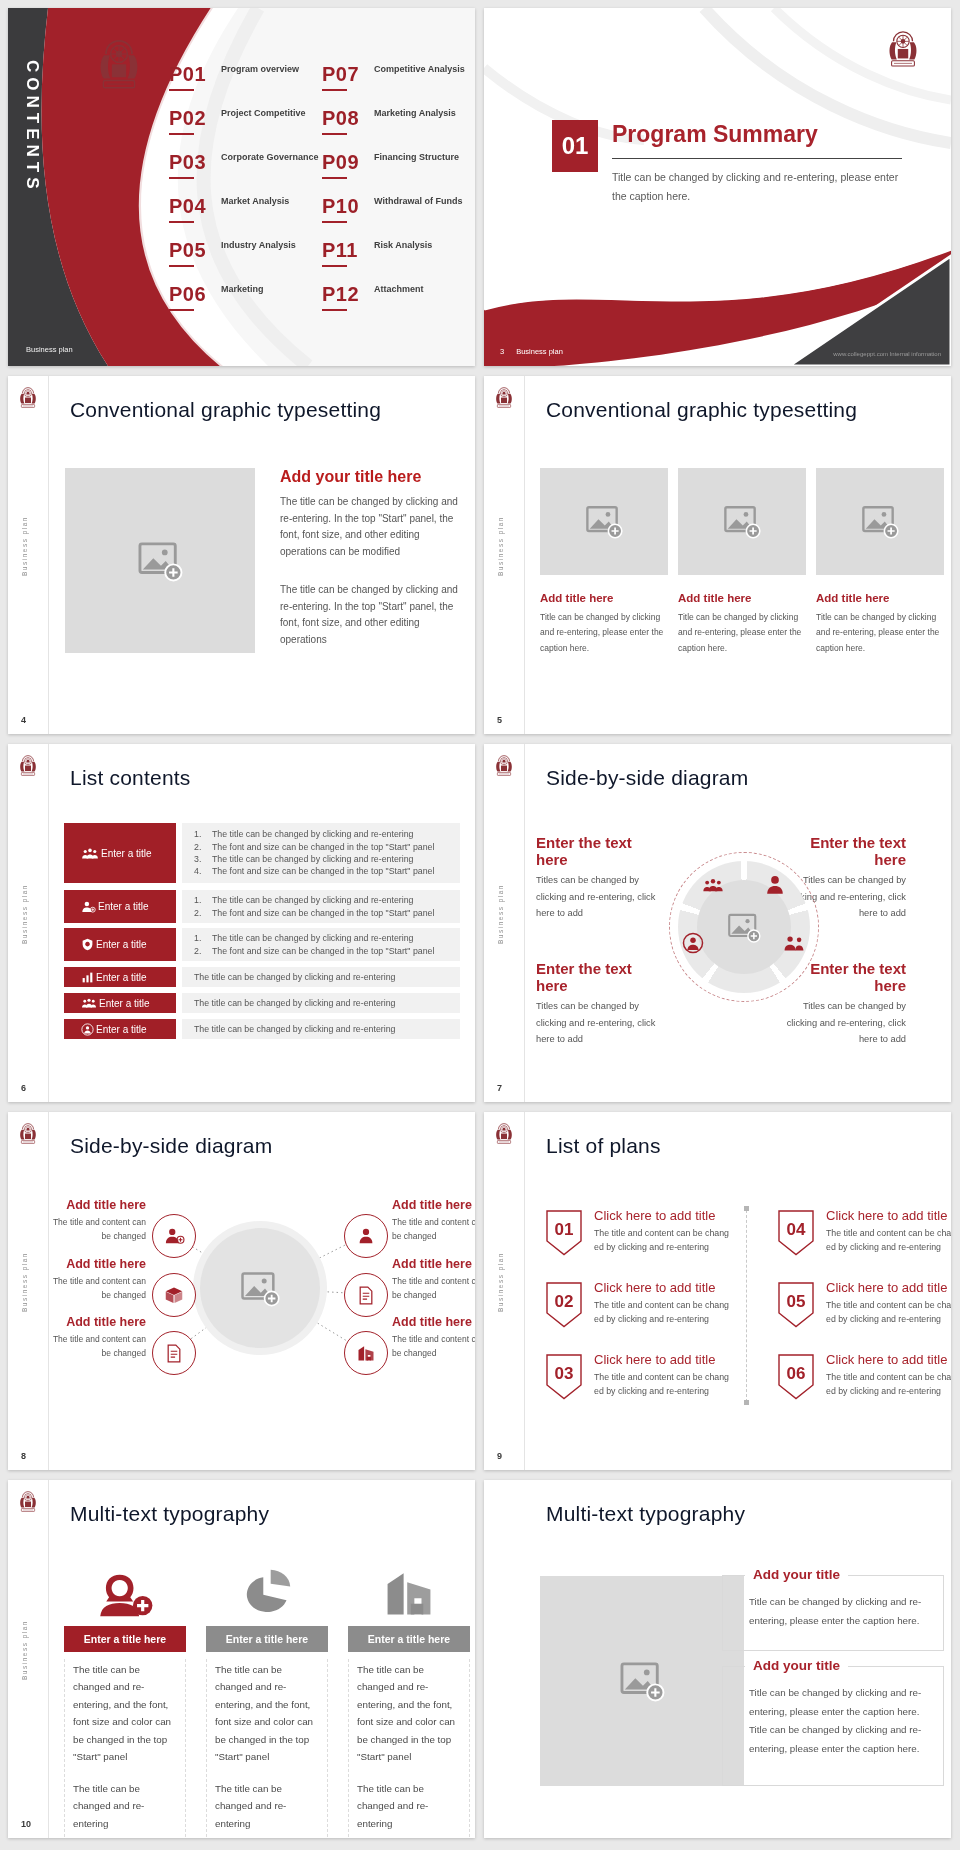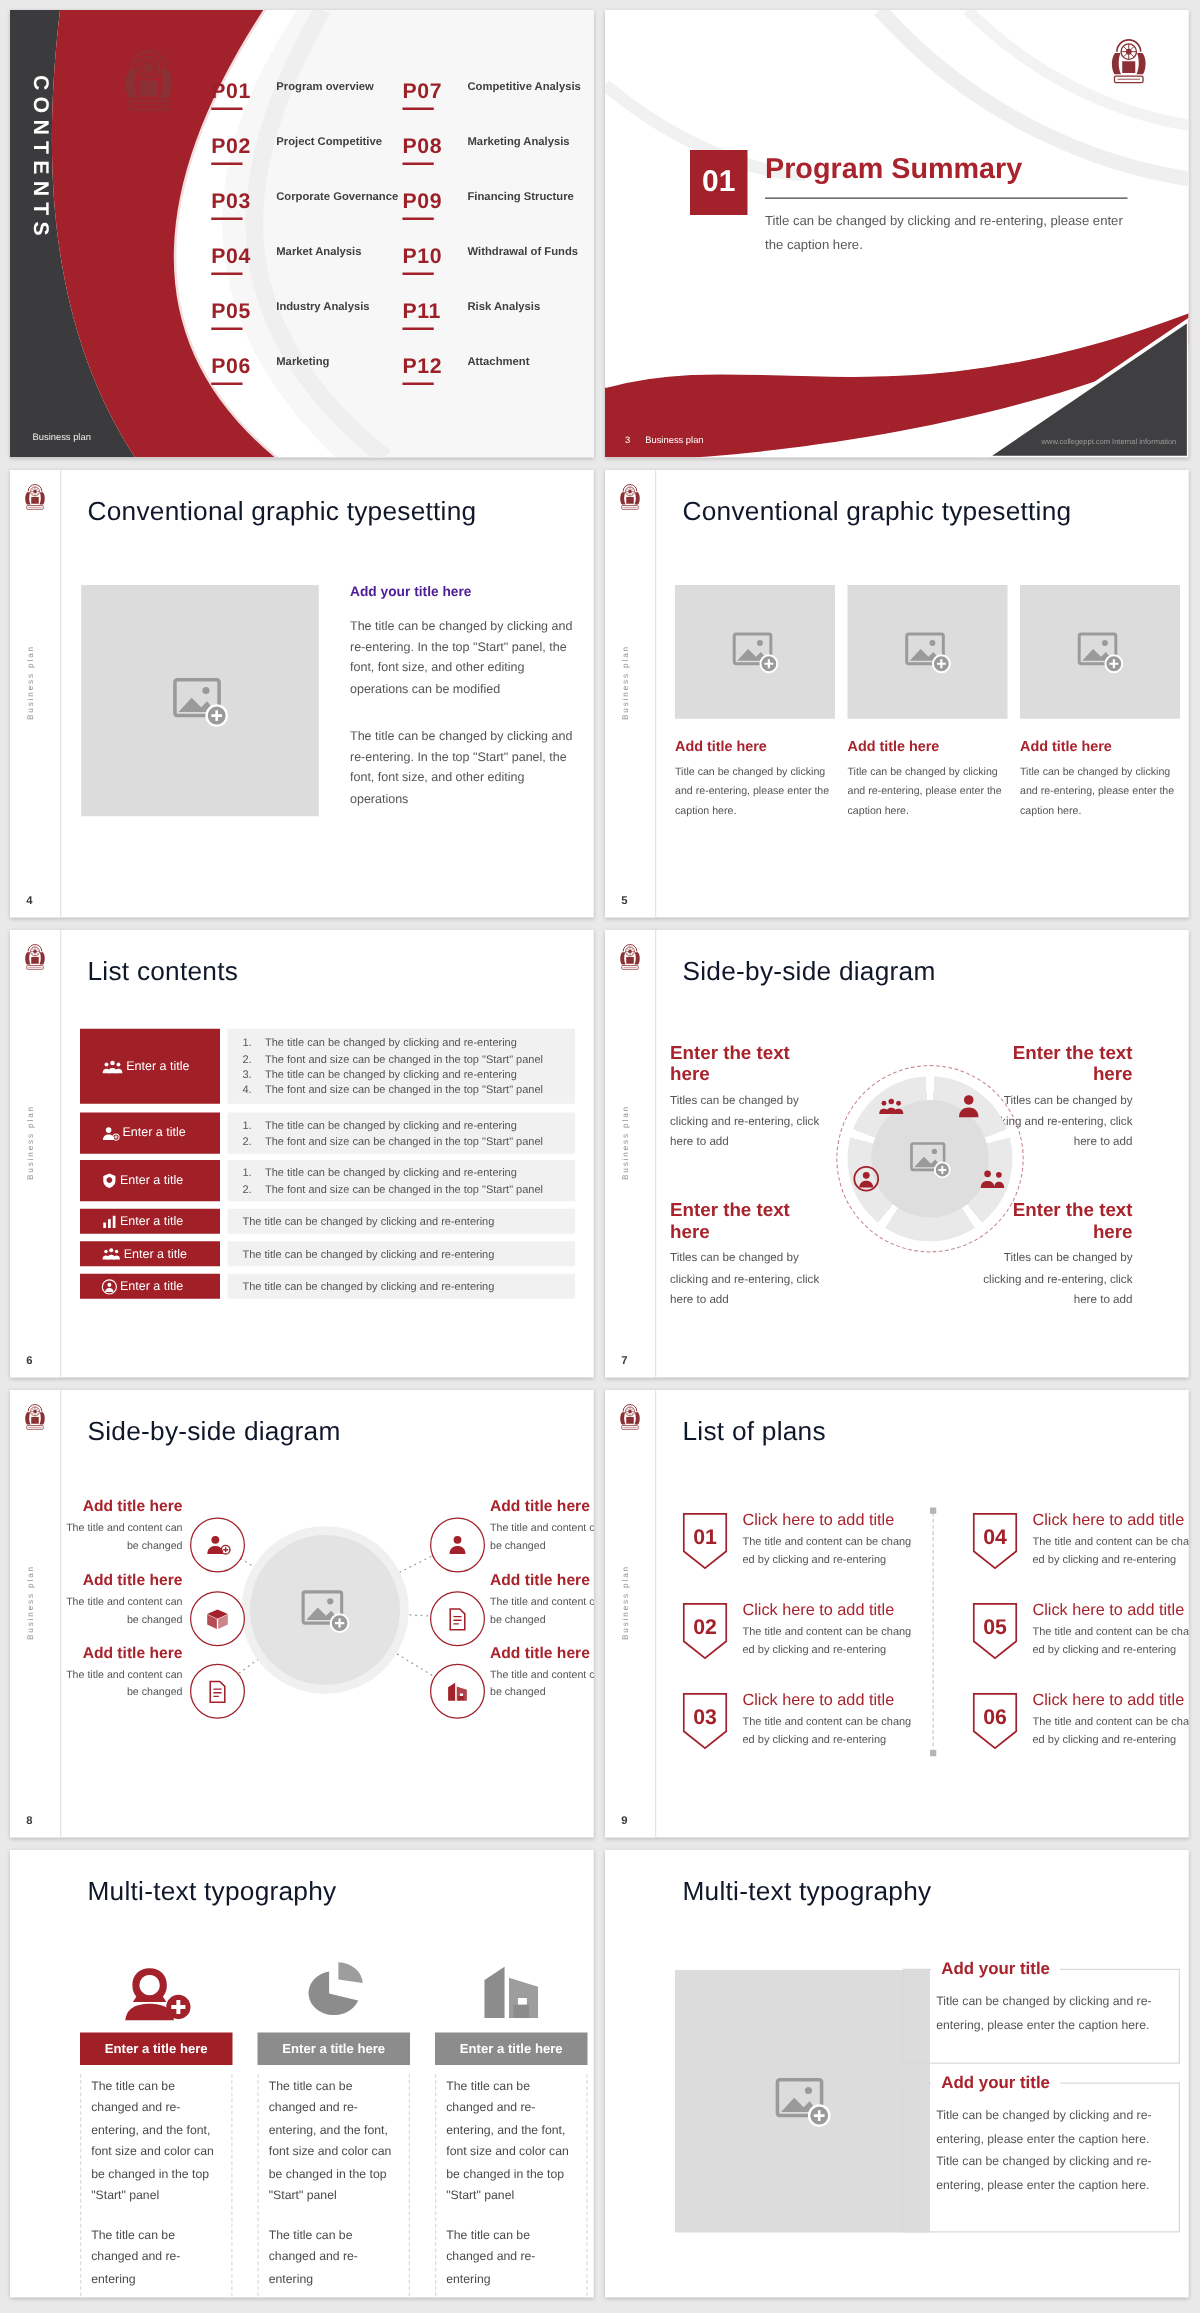--- a/index.html
+++ b/index.html
@@ -20,35 +20,35 @@
 
   
   .ph{background:#dcdcdc;display:flex;align-items:center;justify-content:center;}
   .ph svg{color:#9a9a9a;}
 
   
   .contents-vert{position:absolute;left:14px;top:52px;writing-mode:vertical-rl;font-size:17px;
                  font-weight:bold;color:#fff;letter-spacing:5px;}
   .s1-footer{position:absolute;left:18px;bottom:12px;font-size:7.5px;color:#f0f0f0;}
   .toc-item{position:absolute;width:150px;height:40px;}
-  .toc-num{font-size:17px;font-weight:bold;color:#9c2028;letter-spacing:.5px;}
+  .toc-num{font-size:20px;font-weight:bold;color:#9c2028;letter-spacing:.5px;}
   .toc-line{width:25px;height:2px;background:#a2212a;margin-top:3px;}
   .toc-label{position:absolute;left:52px;top:1px;width:108px;font-size:9px;font-weight:bold;color:#3f3f3f;}
 
   
   .s2-numbox{position:absolute;left:68px;top:112px;width:46px;height:52px;background:#a2212a;
              color:#fff;font-size:24px;font-weight:bold;display:flex;align-items:center;justify-content:center;}
   .s2-title{position:absolute;left:128px;top:113px;font-size:23px;font-weight:bold;color:#a8232c;}
   .s2-rule{position:absolute;left:128px;top:150px;width:290px;height:1px;background:#444;}
   .s2-cap{position:absolute;left:128px;top:160px;width:300px;font-size:10.5px;color:#595959;line-height:1.85;}
   .s2-footer{position:absolute;left:16px;bottom:10px;color:#fff;font-size:7.5px;display:flex;gap:12px;}
   .s2-frt{position:absolute;right:10px;bottom:9px;font-size:6px;color:#9b9b9b;}
 
   
-  .s3-head{position:absolute;left:272px;top:92px;font-size:11px;font-weight:bold;color:#4c1d95;}
+  .s3-head{position:absolute;left:272px;top:92px;font-size:16px;font-weight:bold;color:#b91c1c;}
   .s3-p{position:absolute;left:272px;width:188px;font-size:10px;line-height:1.65;color:#555;}
 
   
   .card{position:absolute;top:92px;width:128px;}
   .card .ph{width:128px;height:107px;}
   .card-h{margin-top:17px;font-size:11.5px;font-weight:bold;color:#a8232c;}
   .card-c{margin-top:6px;font-size:8.5px;line-height:1.8;color:#555;}
 
   
   .lc-row{position:absolute;left:56px;width:396px;}
@@ -627,20 +627,27 @@
           <text x="18" y="25" text-anchor="middle" font-size="17" font-weight="bold" fill="#a2212a" font-family="Liberation Sans,sans-serif">06</text>
         </svg>
       <div class="plan-txt">
           <div class="plan-h">Click here to add title</div>
       <div class="plan-b"><span>The title and content can be chang</span><br><span>ed by clicking and re-entering</span></div>
         </div>
     </div>
   </div>
 
   <div class="slide">
+    <div class="rail">
+      <svg class="crest">
+          <use href="#i-crest"></use>
+        </svg>
+      <div class="vtext">Business plan</div>
+      <div class="pg">10</div>
+    </div>
     <div class="stitle">Multi-text typography</div>
 
     <div class="mcol" style="left:56px">
       <div class="mcol-ic">
           <svg width="58" height="46" style="color:#a2212a">
             <use href="#i-woman-plus"></use>
           </svg>
         </div>
       <div class="mbar r">
           <span>Enter a title here</span>

